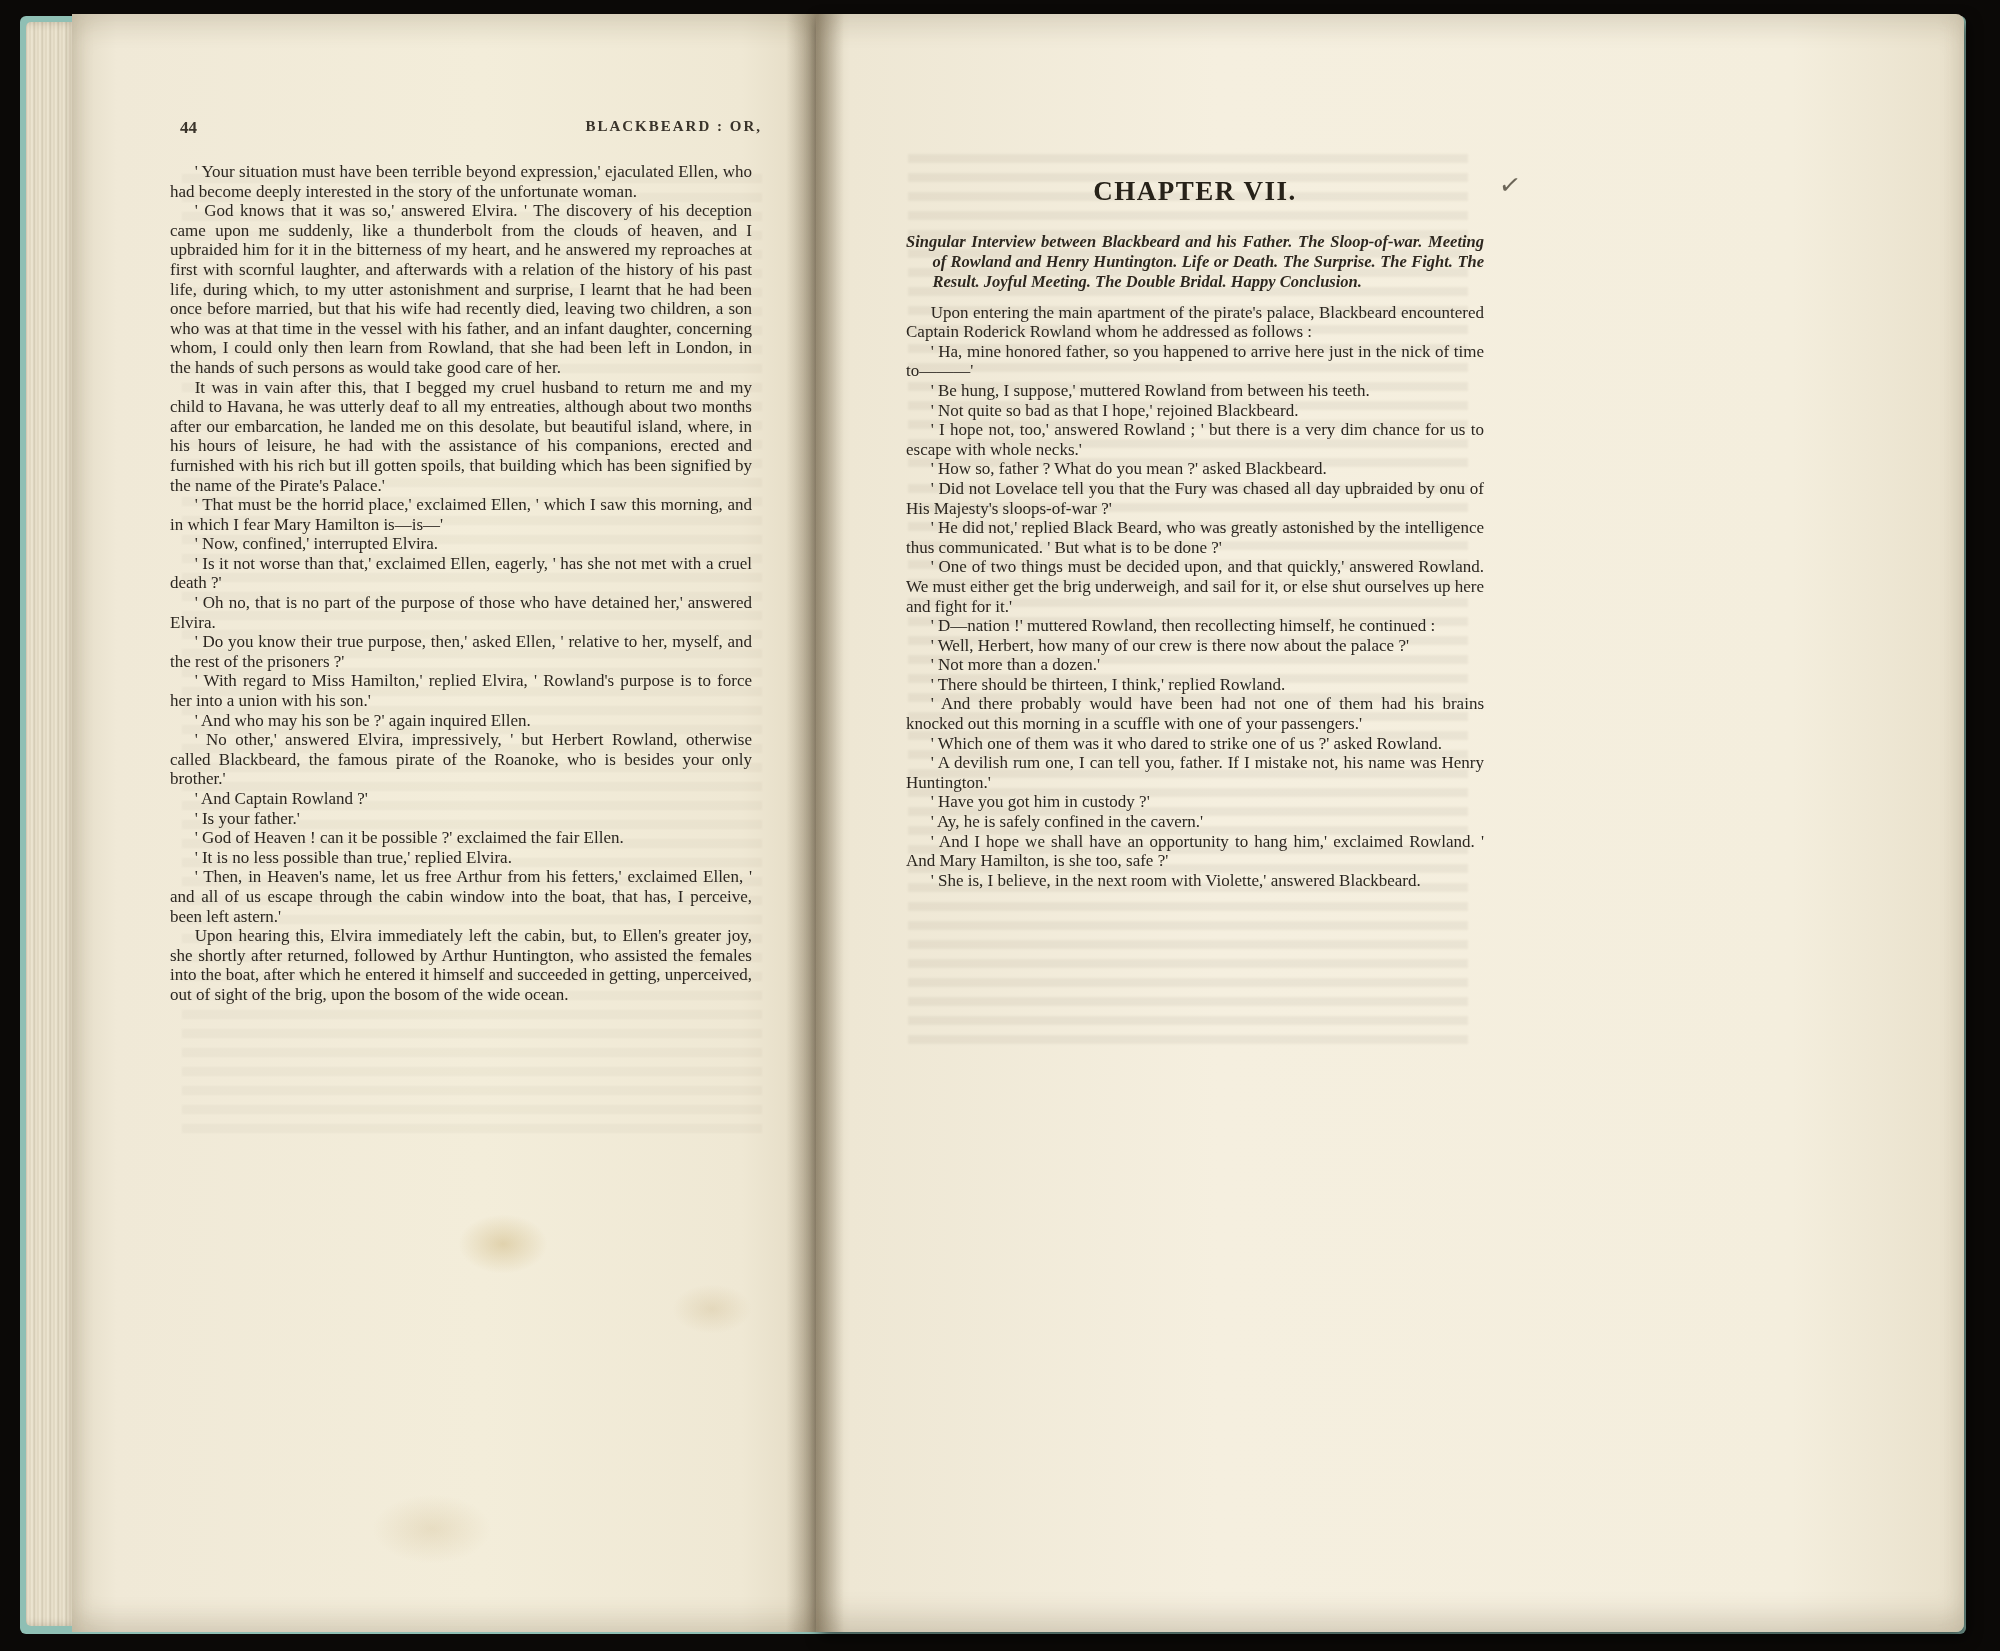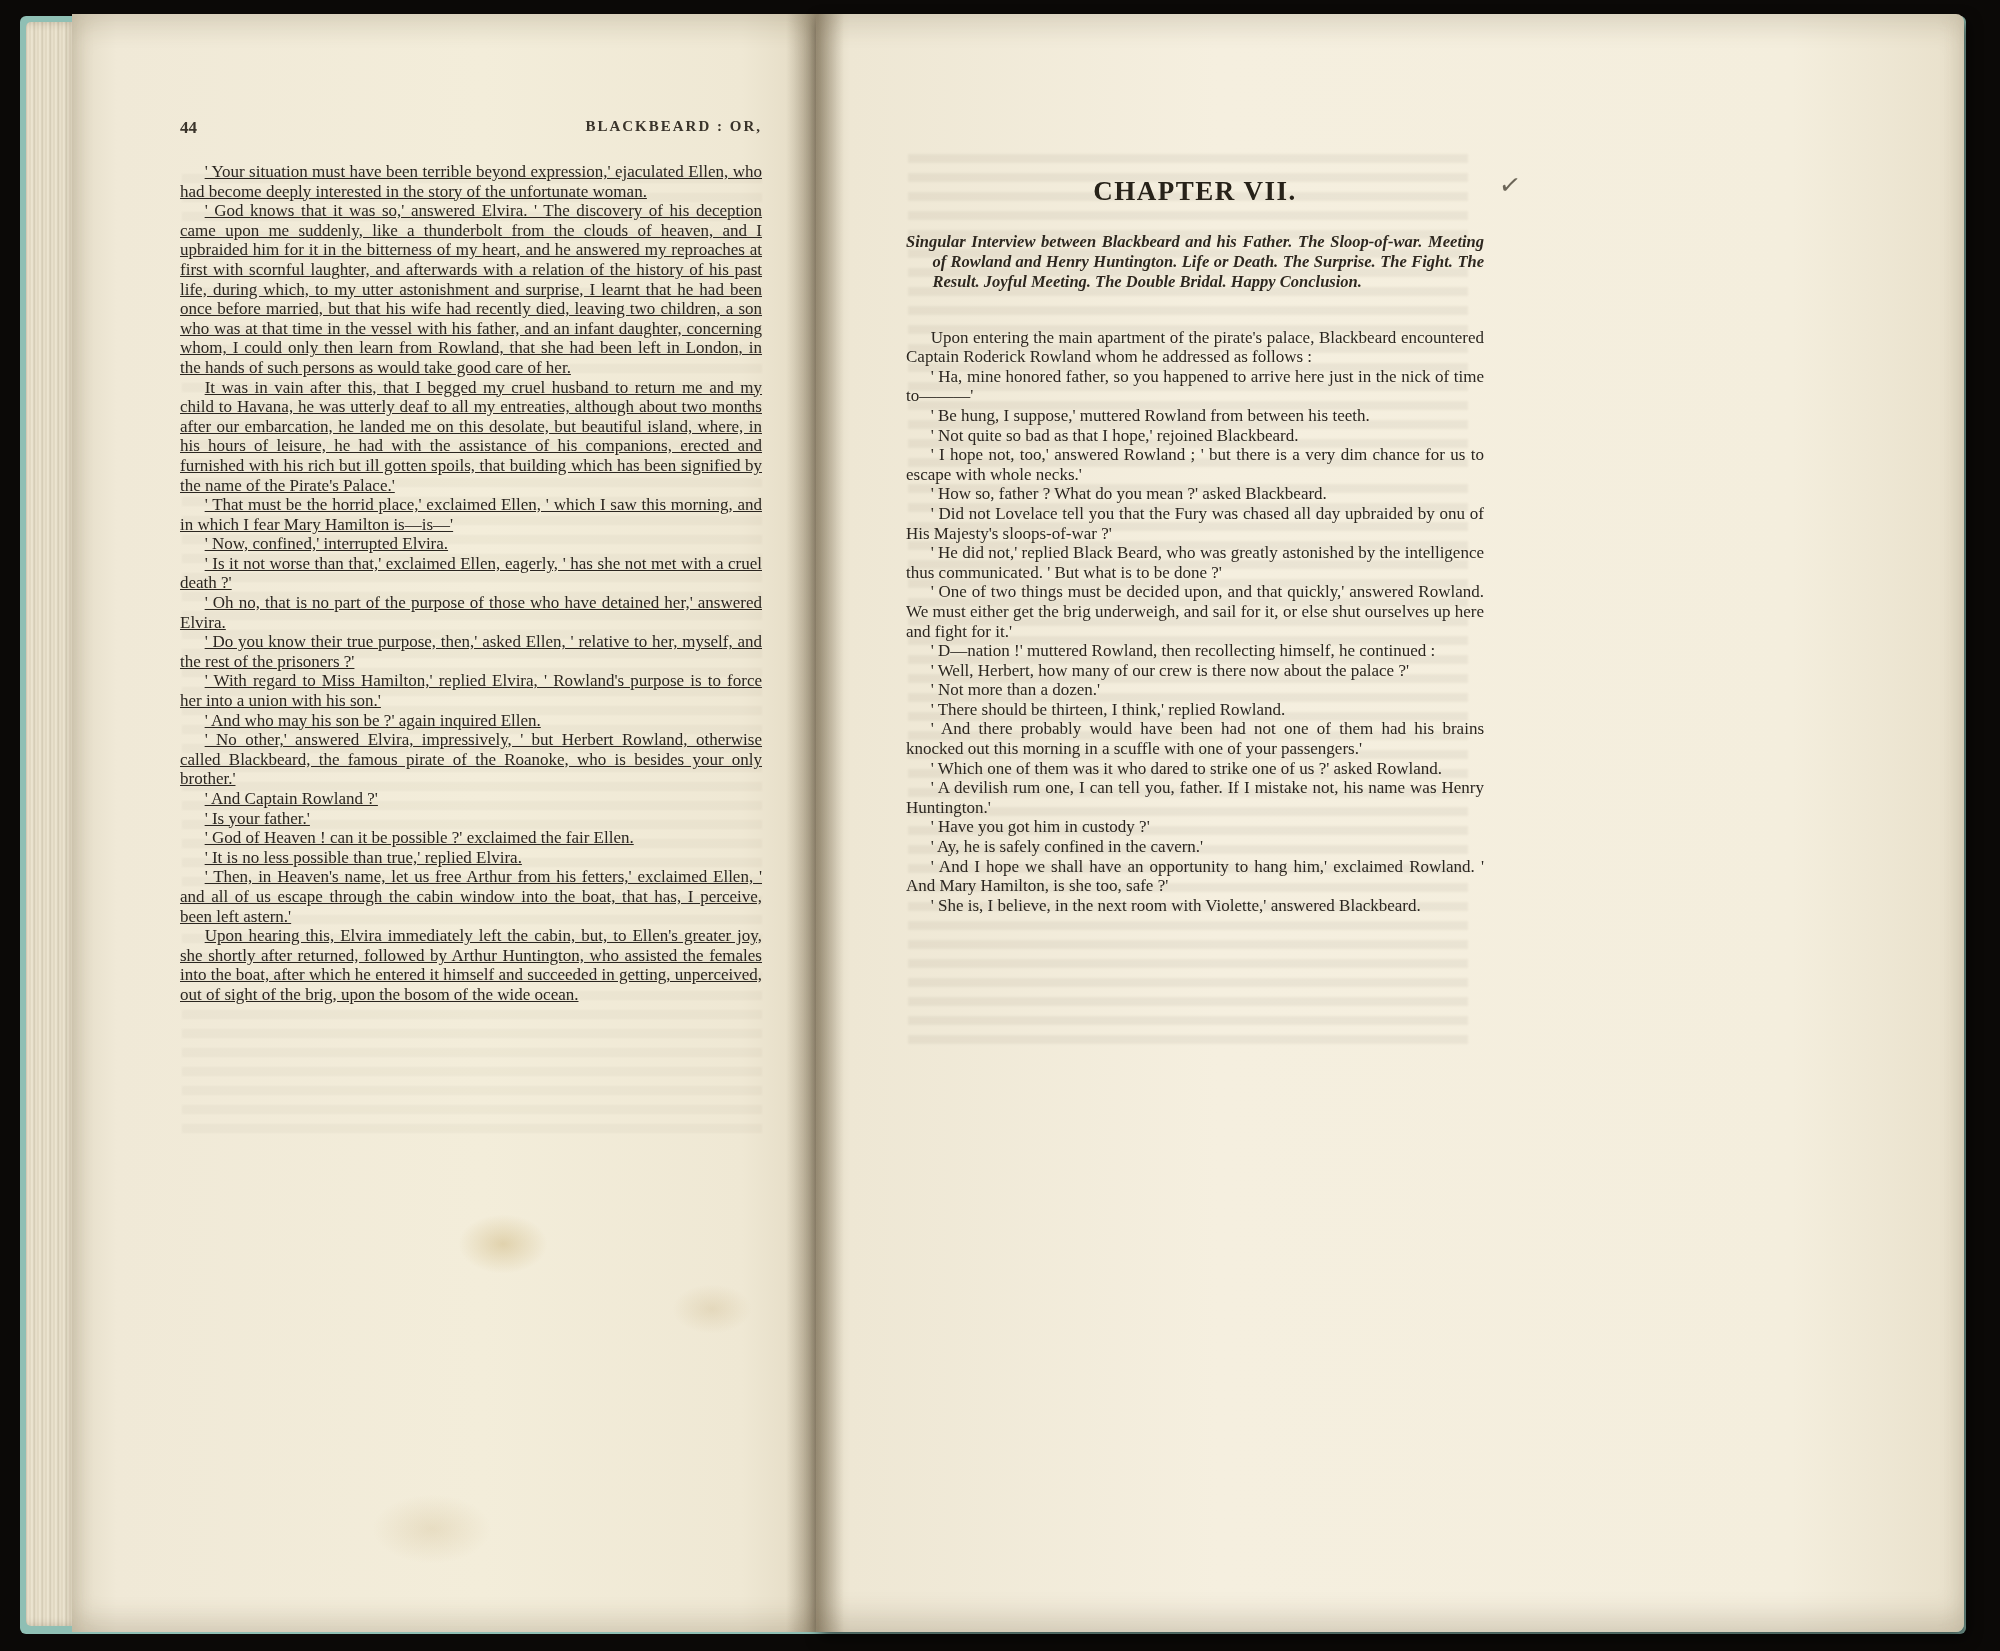--- a/index.html
+++ b/index.html
@@ -79,21 +79,21 @@
     position:absolute; left:0; top:0; font-weight:bold; font-size:17px; letter-spacing:0;
   }
   .running-header .header-title {
     display:block; text-align:right; font-weight:bold;
   }
 
   .text-col {
     position:absolute; text-align:justify;
     font-size:17px; line-height:19.6px; color:#2b2620;
   }
-  .col-left  { left:108px; top:148px; width:582px;text-decoration:underline; }
+  .col-left  { left:98px; top:148px; width:582px; }
   .col-right { left:90px;  top:168px; width:578px; }
 
   .para { margin:0; text-indent:1.45em; }
 
   .chapter-heading {
     position:relative;
     text-align:center; font-size:27px; font-weight:bold;
     letter-spacing:1.5px; margin:0 0 6px 0; text-indent:0;
     color:#272219;
   }
@@ -101,21 +101,21 @@
     position:absolute; right:-38px; top:-6px;
     font-size:26px; color:#4a4336; transform:rotate(8deg);
     font-family:"DejaVu Sans", sans-serif; opacity:.8;
   }
   .chapter-summary {
     margin:30px 0 0 0;
     font-style:italic; font-weight:bold; font-size:16.5px; line-height:20px;
     padding-left:1.6em; text-indent:-1.6em;
     color:#2e2820;
   }
-  .chapter-body { margin-top:36px; }
+  .chapter-body { margin-top:11px; }
 </style>
 </head>
 <body>
 
 <div class="book">
   <div class="cover-edge"></div>
   <div class="page-stack"></div>
 
   <div class="page page-left">
     <div class="bleed bleed-left-mid"></div>

